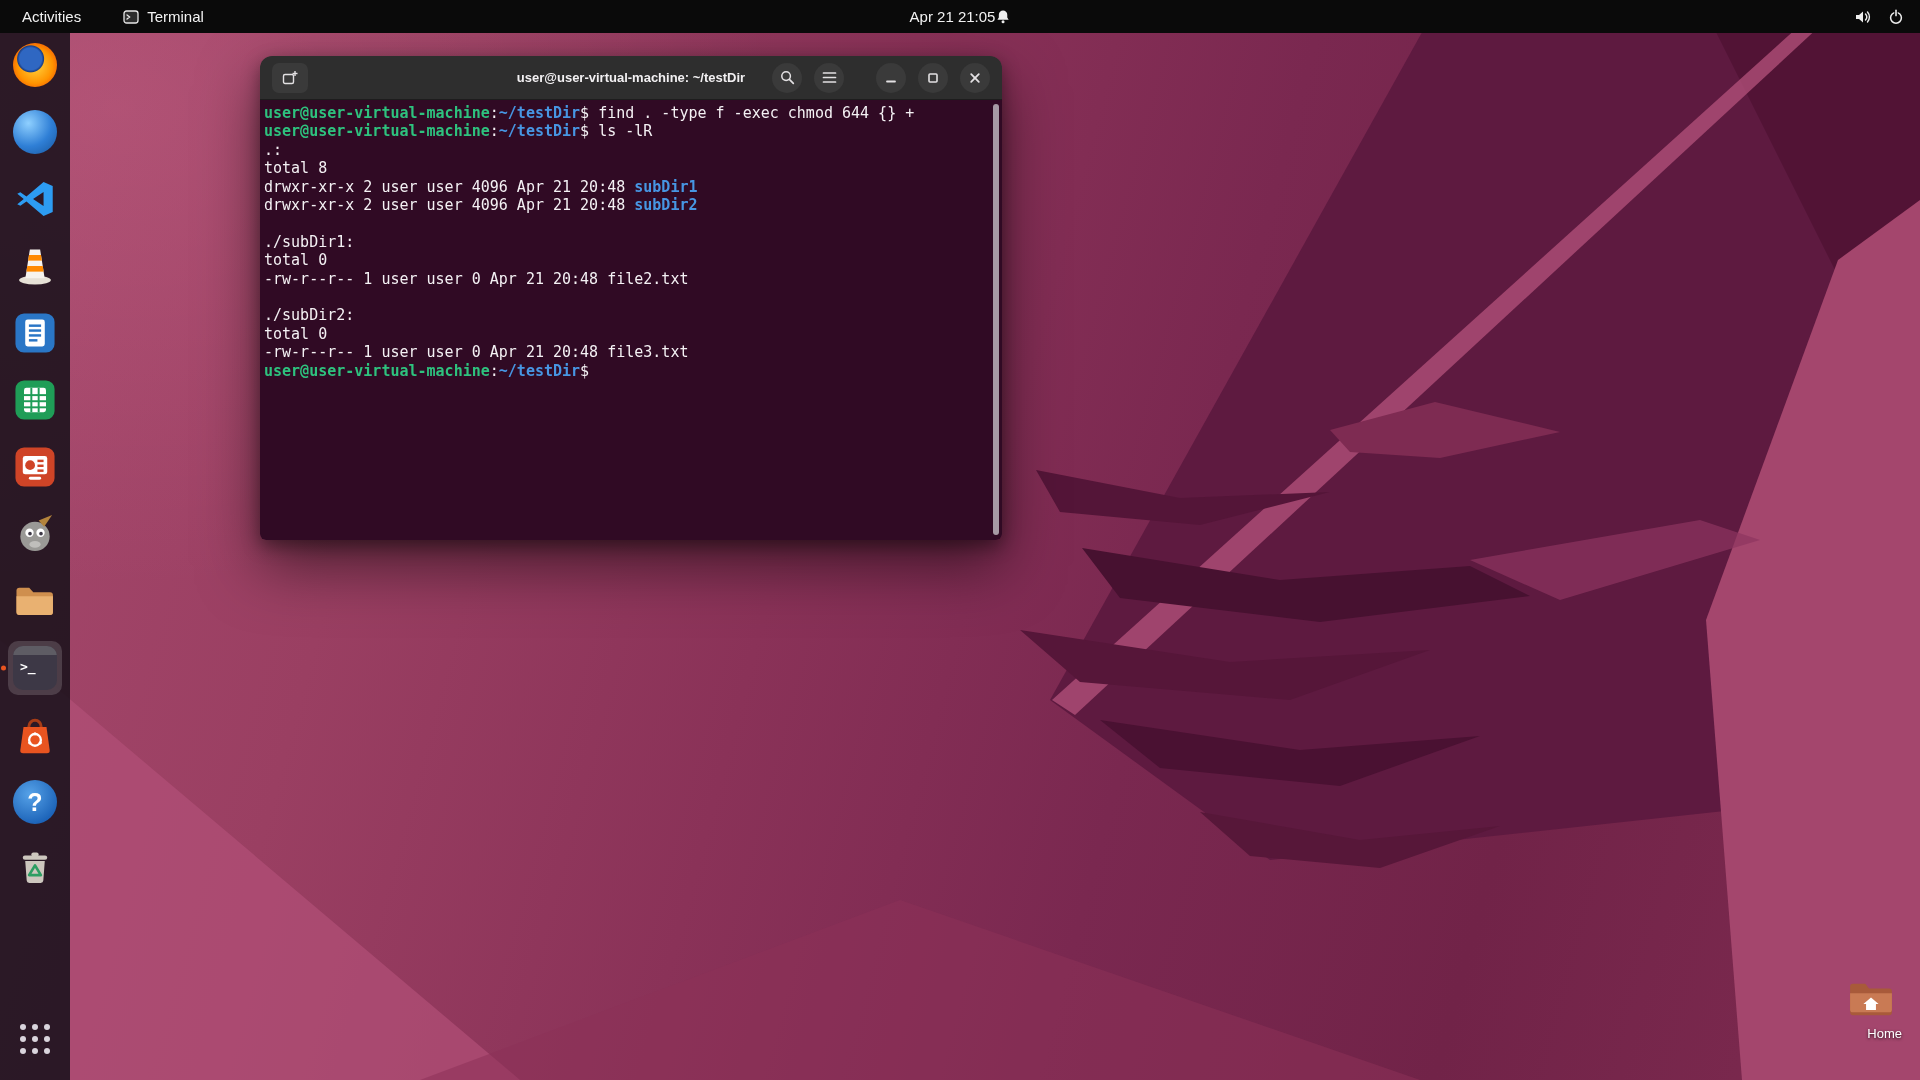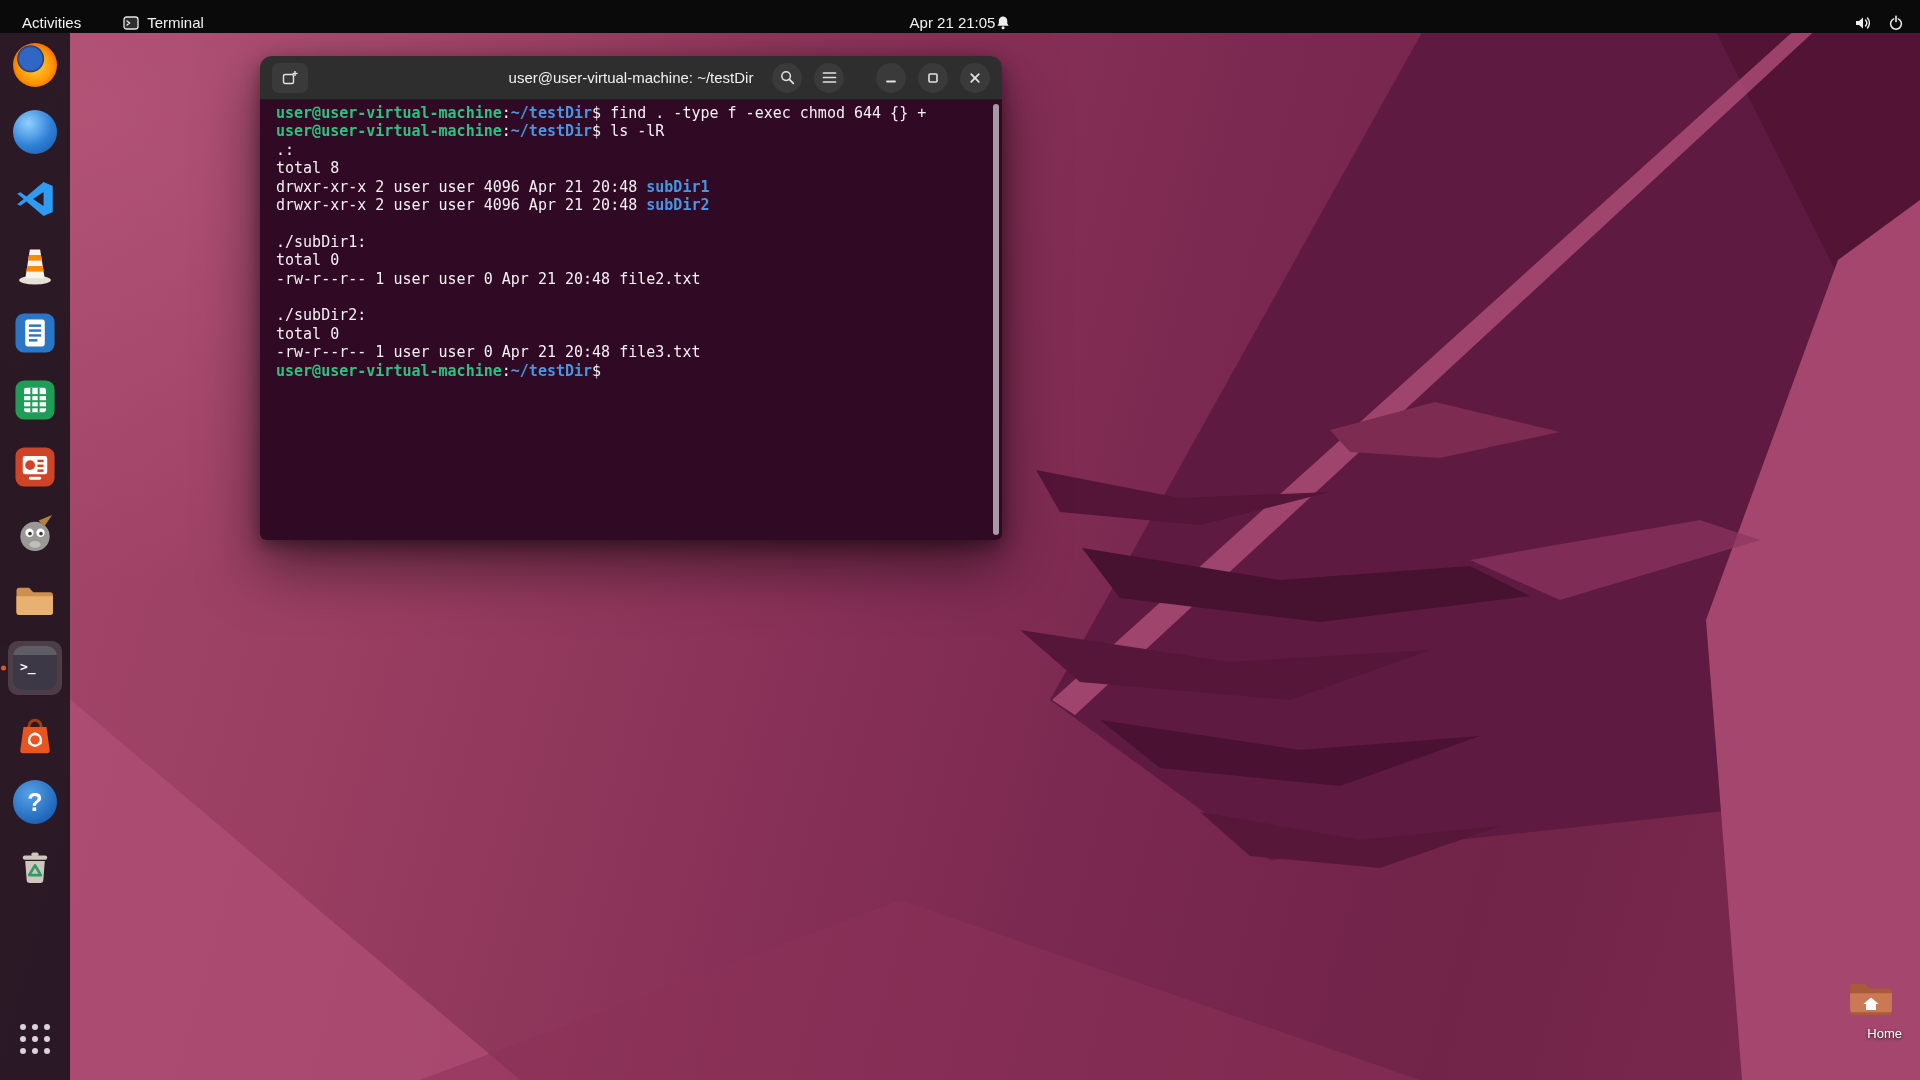--- a/index.html
+++ b/index.html
@@ -9,21 +9,21 @@
   
   .wallpaper { position:absolute; inset:0;
     background:
       radial-gradient(1100px 800px at 6% 10%, rgba(255,150,180,.16), transparent 60%),
       linear-gradient(105deg, #a6486c 0%, #9a3f62 22%, #8a3258 42%, #7a2850 60%, #712348 78%, #7e2b50 100%);
   }
   .wallpaper svg { position:absolute; inset:0; width:100%; height:100%; }
 
   
   .topbar { position:absolute; top:0; left:0; right:0; height:33px; background:#0a0a0a;
-    display:flex; align-items:flex-end; color:#f2f2f2; font-size:15px; z-index:50; }
+    display:flex; align-items:center; color:#f2f2f2; font-size:15px; z-index:50; }
   .tb-left { display:flex; align-items:center; gap:26px; padding-left:14px; }
   .tb-item { padding:2px 8px; border-radius:6px; cursor:default; }
   .tb-app { display:flex; align-items:center; gap:8px; }
   .tb-center { position:absolute; left:50%; transform:translateX(-50%); display:flex; align-items:center; }
   .tb-right { margin-left:auto; display:flex; align-items:center; gap:16px; padding-right:16px; }
 
   
   .dock { position:absolute; left:0; top:33px; bottom:0; width:70px; background:rgba(24,17,26,.87);
     display:flex; flex-direction:column; align-items:center; padding-top:5px; gap:13px; z-index:40; }
   .dock-item { width:54px; height:54px; border-radius:10px; position:relative;
@@ -47,31 +47,31 @@
   .apps-grid i { width:6px; height:6px; border-radius:50%; background:#d9d4dc; }
 
   
   .window { position:absolute; left:260px; top:56px; width:742px; height:484px; z-index:20;
     border-radius:12px 12px 6px 6px;
     box-shadow:0 26px 60px rgba(0,0,0,.5), 0 6px 18px rgba(0,0,0,.4);
     display:flex; flex-direction:column; }
   .titlebar { height:44px; background:var(--term-header,#2e2e2e); border-radius:12px 12px 0 0;
     border-bottom:1px solid #1d1d1d; position:relative; display:flex; align-items:center; padding:0 12px; }
   .win-title { position:absolute; left:50%; transform:translateX(-50%); color:#f2f0f2;
-    font-size:15px; font-weight:normal; white-space:nowrap; }
+    font-size:13px; font-weight:bold; white-space:nowrap; }
   .hb-btn { border:none; cursor:pointer; display:flex; align-items:center; justify-content:center;
     background:#3a3a3a; color:#e3e1e3; }
   .hb-square { width:36px; height:30px; border-radius:7px; }
   .hb-circle { width:30px; height:30px; border-radius:50%; }
   .hb-right { margin-left:auto; display:flex; align-items:center; gap:12px; }
   .hb-gap { width:8px; }
   .term-body { flex:1; background:var(--term-background,#300a24); border-radius:0 0 6px 6px;
     padding:4px 14px 4px 4px; position:relative; overflow:hidden;
     font-family:"DejaVu Sans Mono", monospace; font-size:15px; }
-  .term-line { white-space:pre; line-height:18.4px; color:var(--term-foreground,#f4f1f4);margin-left:12px; }
+  .term-line { white-space:pre; line-height:18.4px; color:var(--term-foreground,#f4f1f4); }
   .seg-fg { color:var(--term-foreground,#f4f1f4); }
   .seg-green { color:var(--term-prompt-green,#2ec27e); font-weight:bold; }
   .seg-blue { color:var(--term-path-blue,#4796e3); font-weight:bold; }
   .term-scrollbar { position:absolute; right:3px; top:48px; bottom:5px; width:6px; border-radius:3px;
     background:rgba(196,190,198,.8); z-index:21; }
 
   
   .home-icon { position:absolute; left:1840px; top:980px; width:62px; text-align:center; z-index:10; }
   .home-label { margin-top:4px; color:#fff; font-size:13px; text-shadow:0 1px 3px rgba(0,0,0,.8);text-align:right; }
 </style>

